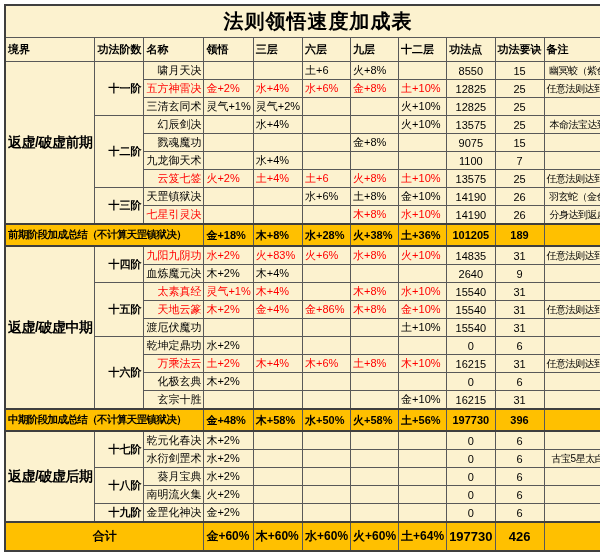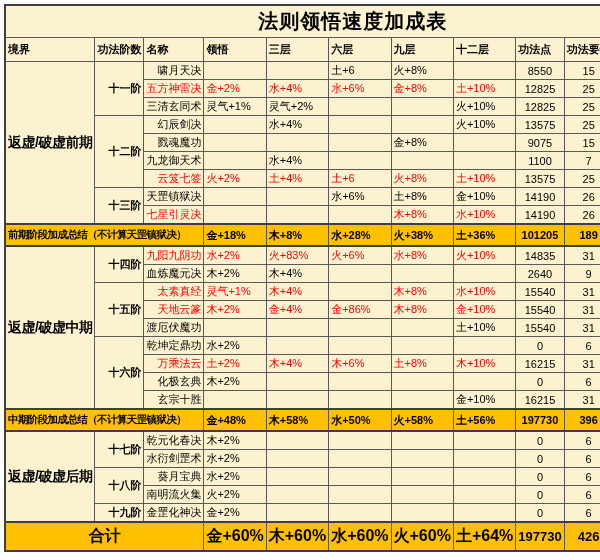--- a/index.html
+++ b/index.html
@@ -21,21 +21,21 @@
   .realm{ text-align:center;font-weight:bold;font-size:14px;letter-spacing:-0.5px;}
   .stage{ text-align:right;font-weight:bold;}
   .name{  text-align:right;}
   .bonus{ text-align:left;}
   .num{   text-align:center;}
   .remark{text-align:center;font-size:10px;letter-spacing:-0.5px;}
   .red{color:var(--red);}
   tr.summary td{background:var(--orange);font-weight:bold;height:20px;
                 border-top:2px solid var(--outer);border-bottom:2px solid var(--outer);}
   .summary-label{text-align:left;font-size:10.5px;letter-spacing:-0.6px;}
-  tr.total td{background:var(--orange);font-weight:bold;height:27px;font-size:16px;
+  tr.total td{background:var(--orange);font-weight:bold;height:27px;font-size:12px;
               border-top:2px solid var(--outer);}
   .total-label{text-align:center;font-size:15px;}
   tr.total .num{font-size:13px;}
 </style>
 </head>
 <body>
 
 <table>
   <colgroup>
     <col style="width:76px">

